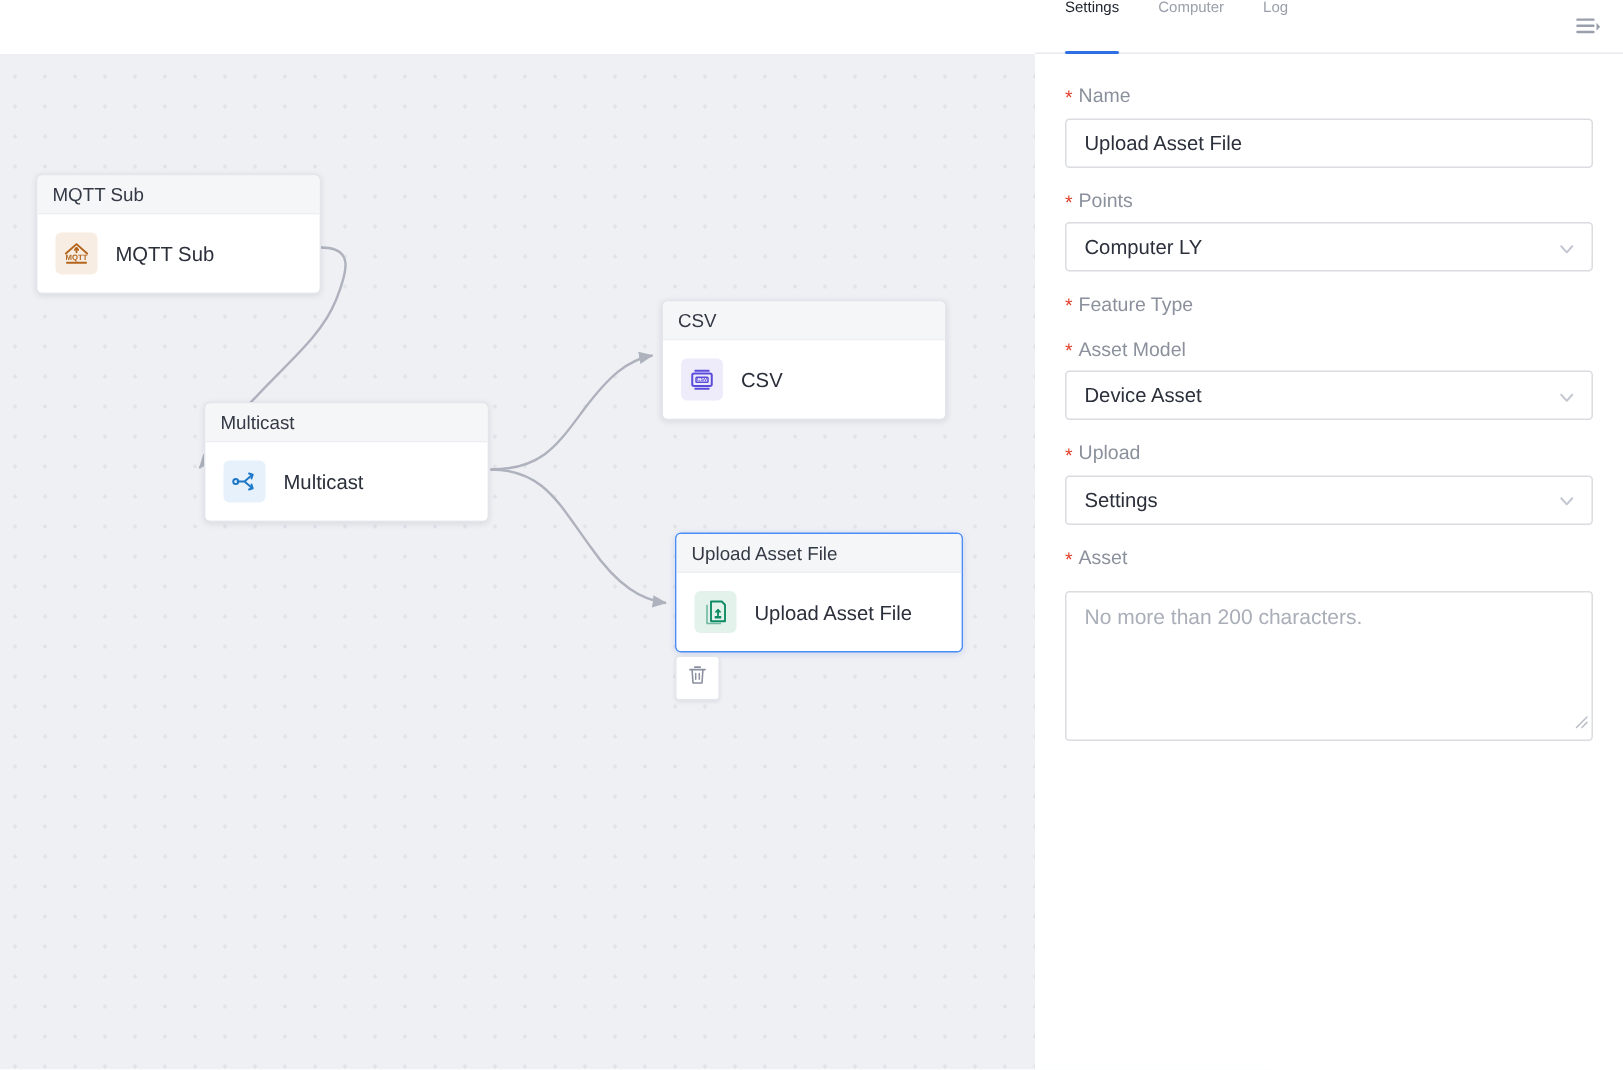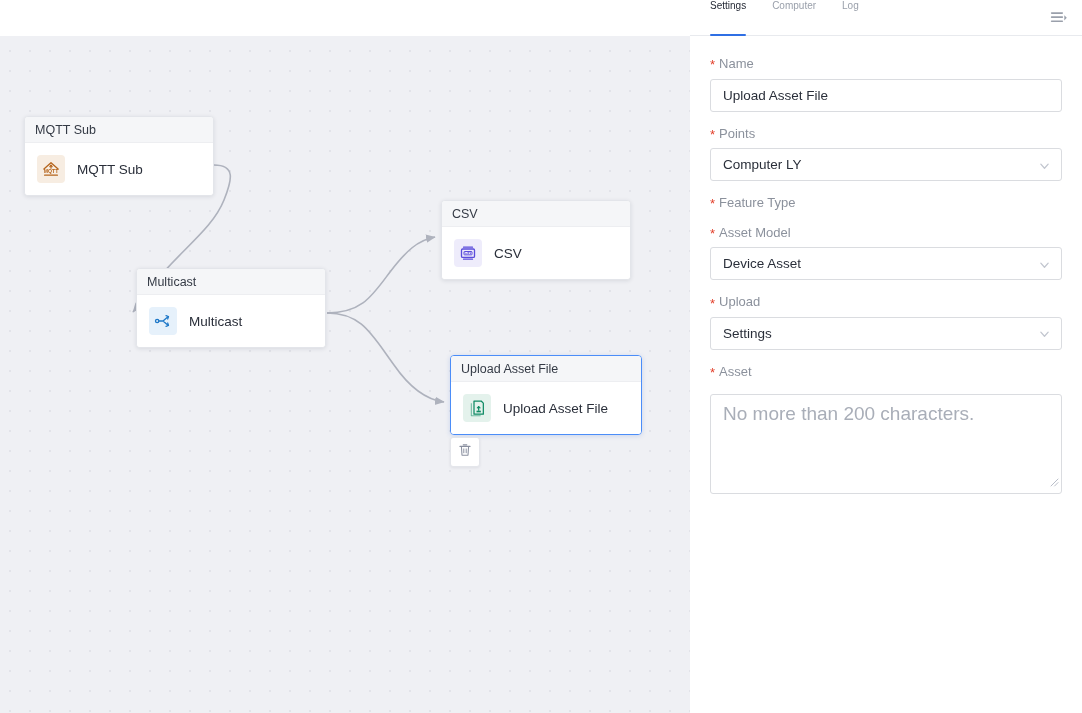--- a/index.html
+++ b/index.html
@@ -159,21 +159,21 @@
     width: 11px; height: 11px;
     pointer-events: none;
   }
   .textarea {
     position: relative;
     height: 100px;
     border: 1px solid #dadce0;
     border-radius: 3px;
     background: #ffffff;
     padding: 8px 12px;
-    font-size: 19px;
+    font-size: 14px;
     color: #a9aeb8;
     cursor: text;
   }
   .resize-grip {
     position: absolute; right: 2px; bottom: 2px;
     width: 10px; height: 10px; pointer-events: none;
   }
 </style>
 </head>
 <body>

